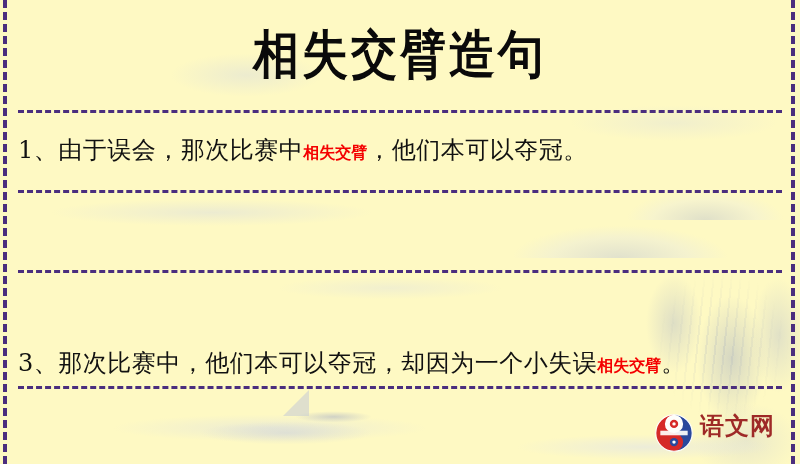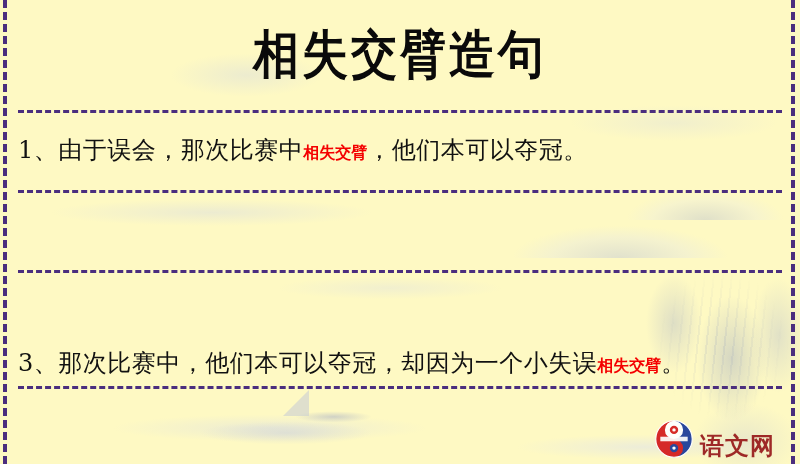--- a/index.html
+++ b/index.html
@@ -188,21 +188,21 @@
   }
 
   
   .logo {
     position: absolute;
     left: 655px;
     top: 414px;
     width: 130px;
     height: 44px;
     display: flex;
-    align-items: flex-end;
+    align-items: flex-start;
     gap: 7px;
     z-index: 5;
     opacity: 0.95;
   }
   .logo-mark {
     width: 38px;
     height: 38px;
     flex: 0 0 38px;
   }
   .logo-text {

